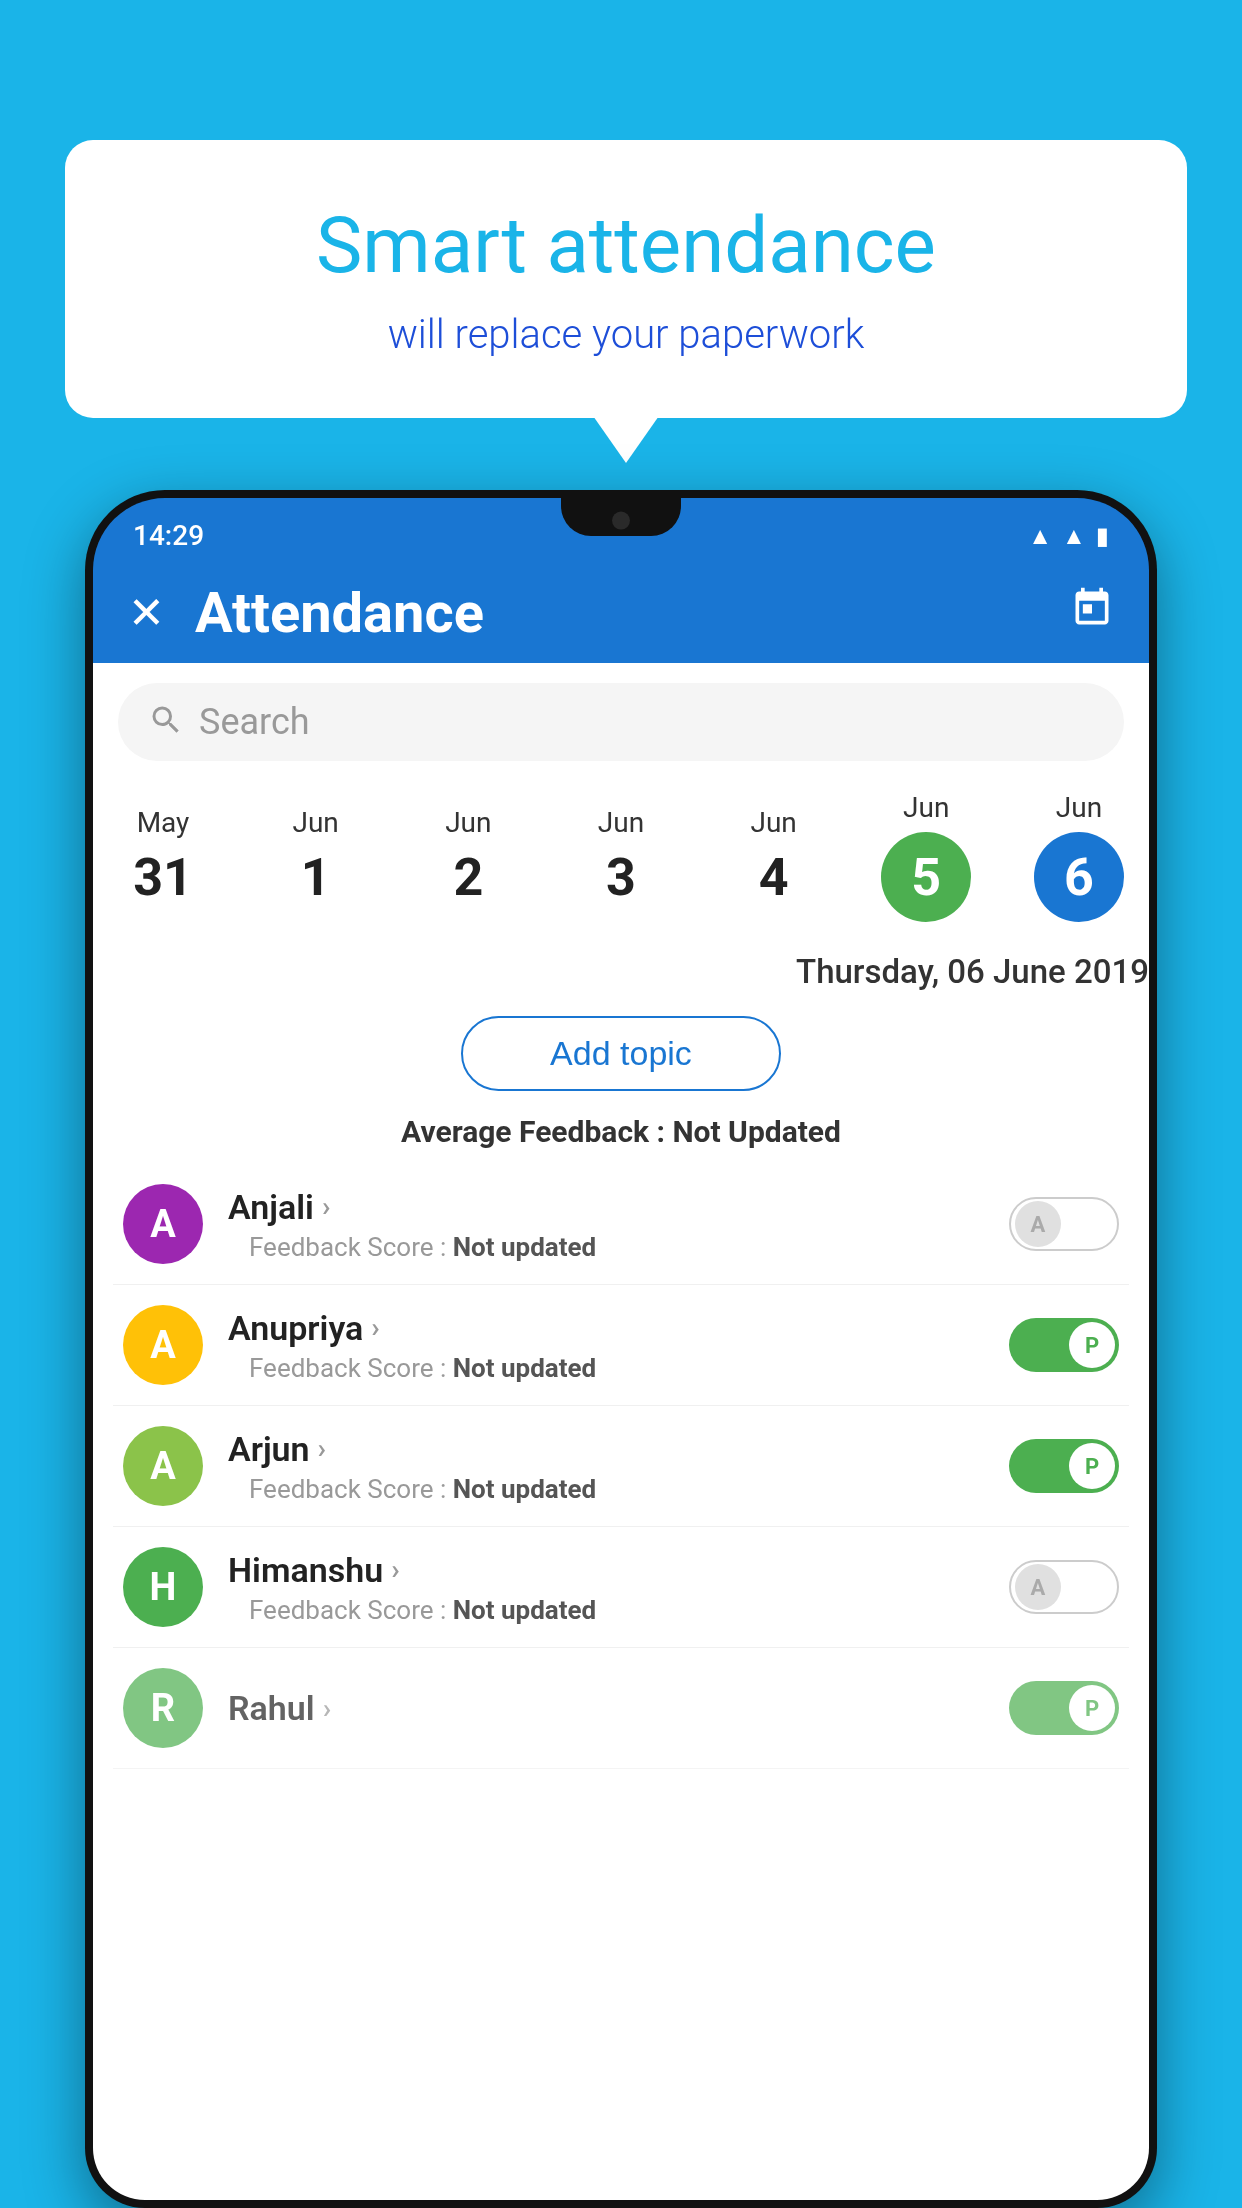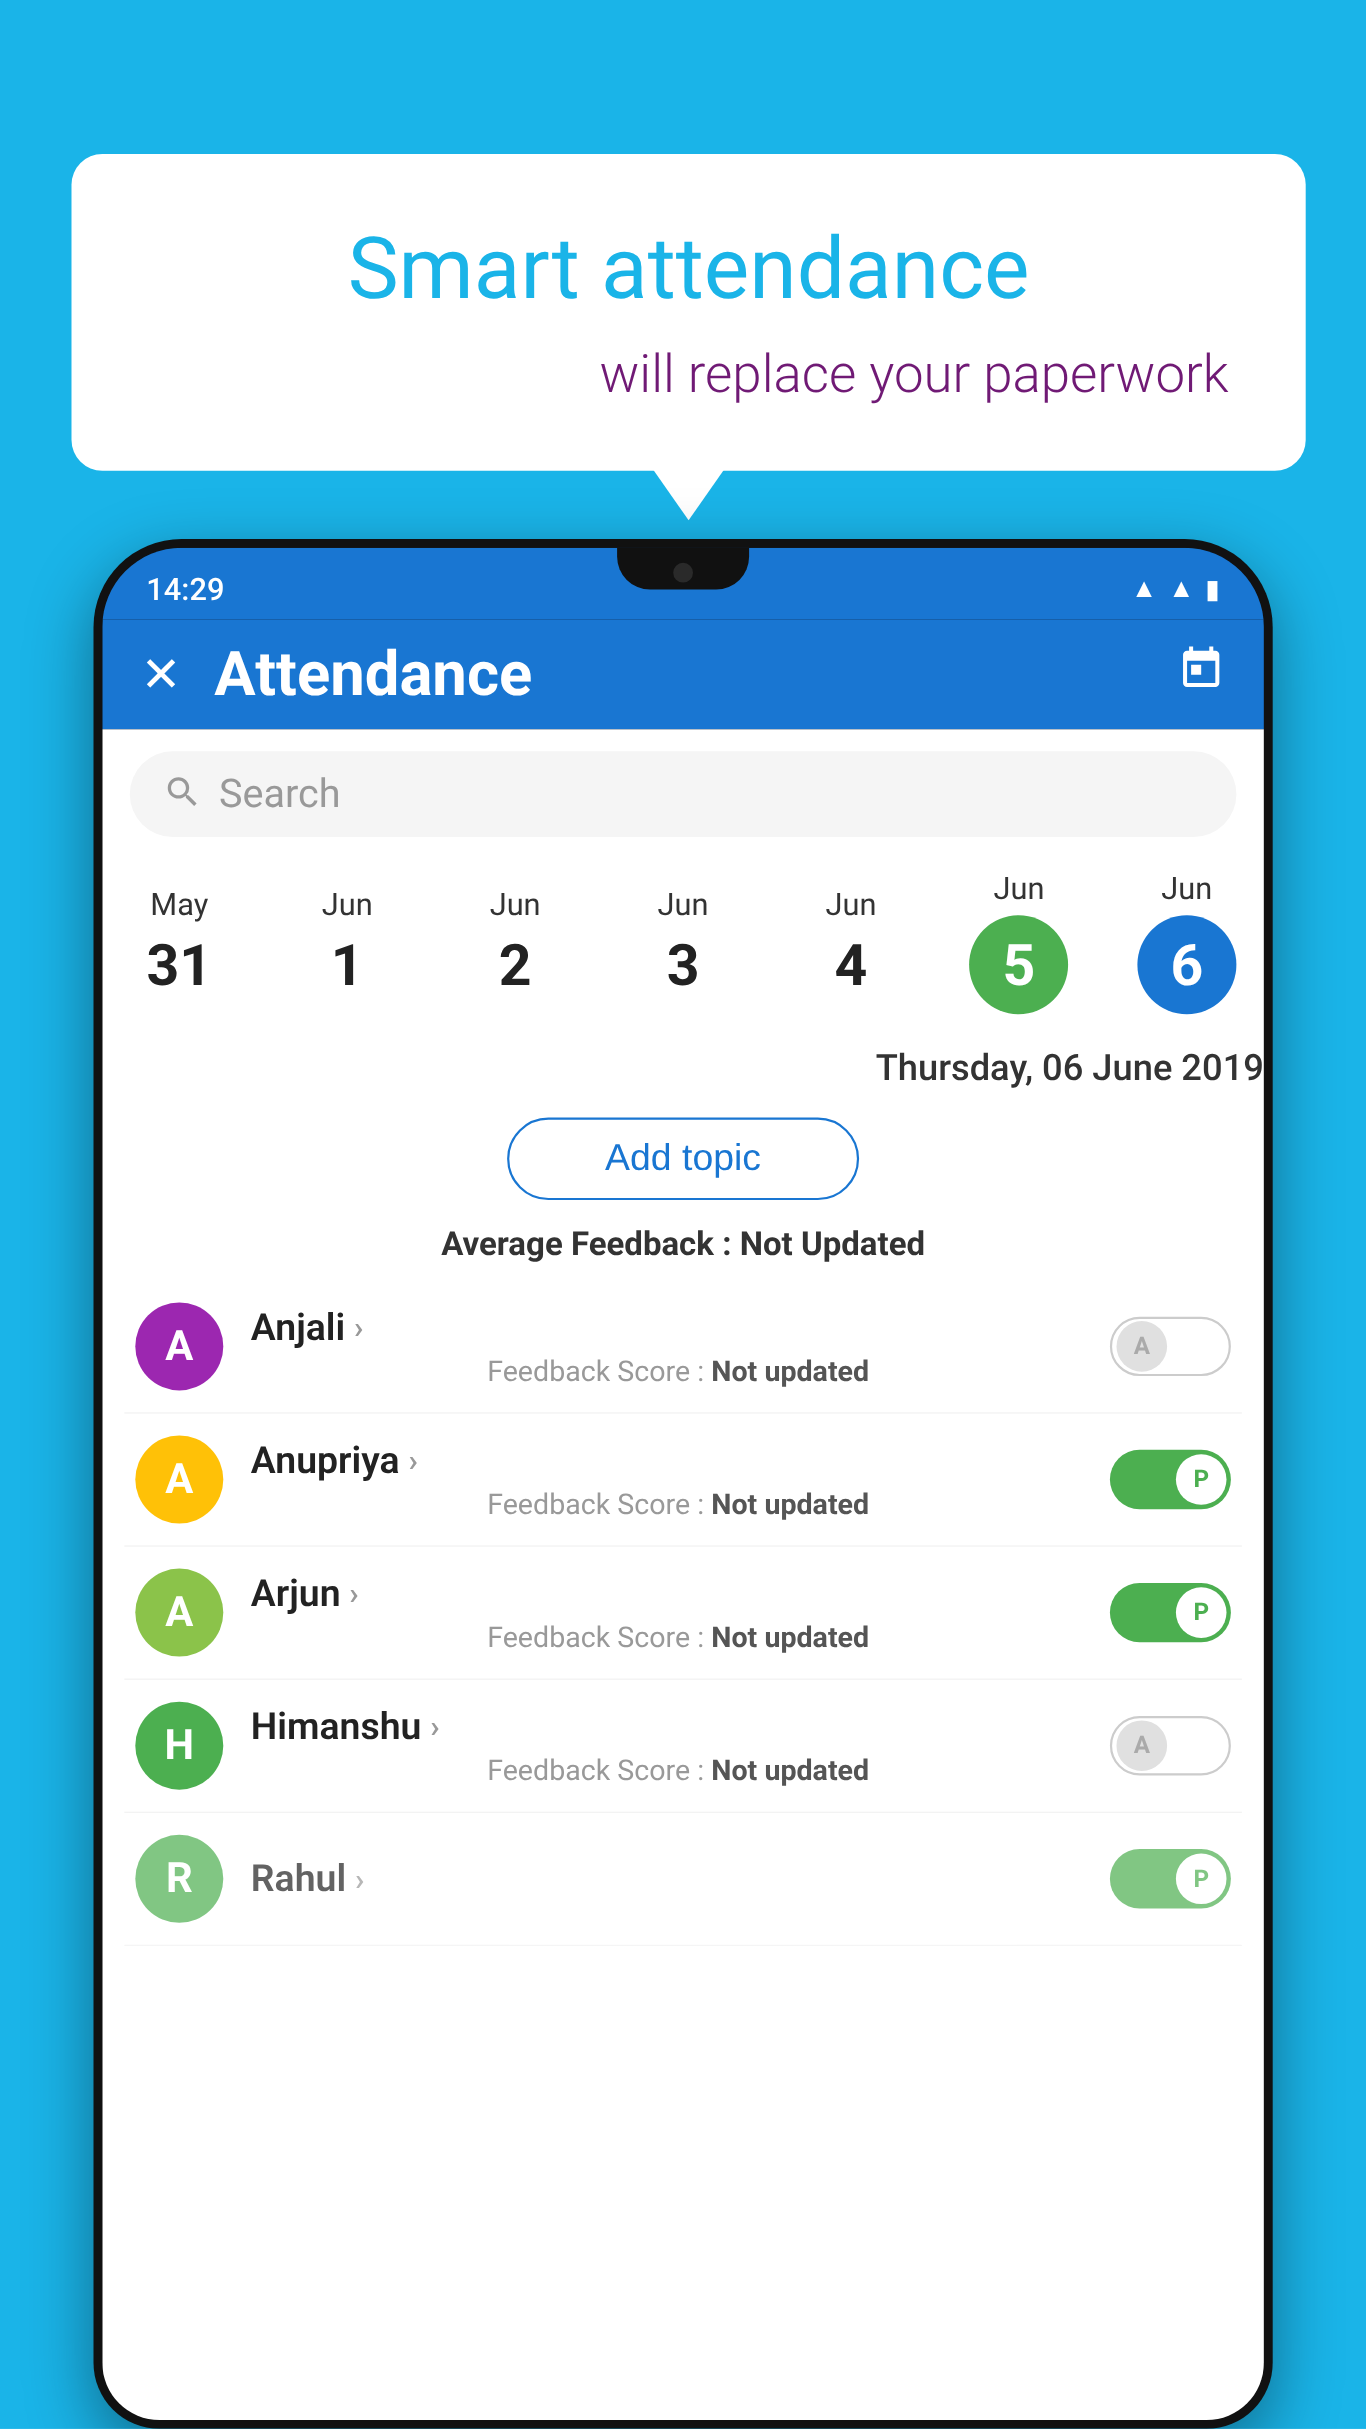--- a/index.html
+++ b/index.html
@@ -38,24 +38,23 @@
       border-right: 35px solid transparent;
       border-top: 50px solid white;
     }
     .bubble-title {
       font-size: 78px;
       color: #1ab4e8;
       font-weight: 400;
       margin-bottom: 20px;
     }
     .bubble-subtitle {
-      font-size: 48px;
-      color: #701a75;
+      font-size: 40px;
+      color: #1d4ed8;
       font-weight: 300;
-      text-align: right;
     }
 
     
     .phone-frame {
       position: absolute;
       top: 490px;
       left: 85px;
       right: 85px;
       bottom: 0;
       background: #111;
@@ -277,21 +276,20 @@
       color: white;
       flex-shrink: 0;
     }
     .avatar.purple { background: #9c27b0; }
     .avatar.yellow { background: #ffc107; }
     .avatar.light-green { background: #8bc34a; }
     .avatar.green { background: #4caf50; }
 
     .student-info {
       flex: 1;
-      text-align: center;
     }
     .student-name {
       font-size: 34px;
       font-weight: 600;
       color: #222;
       display: flex;
       align-items: center;
       gap: 8px;
     }
     .chevron {

